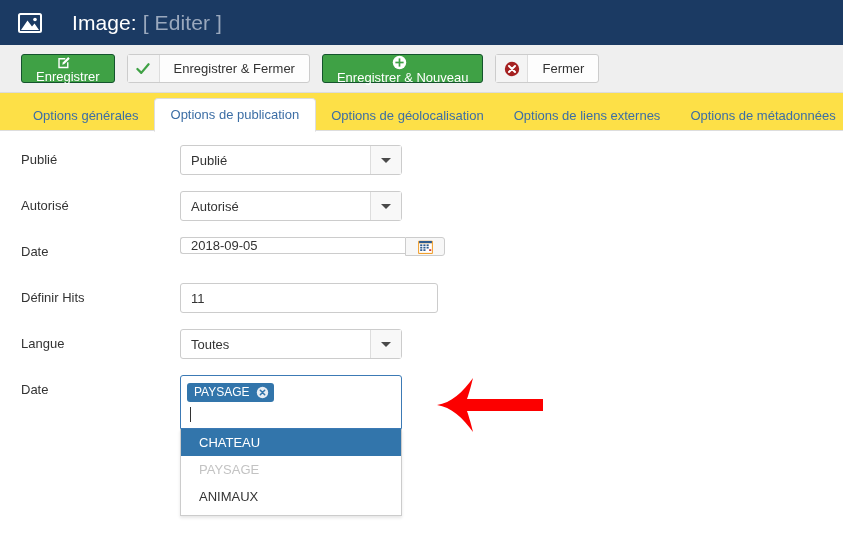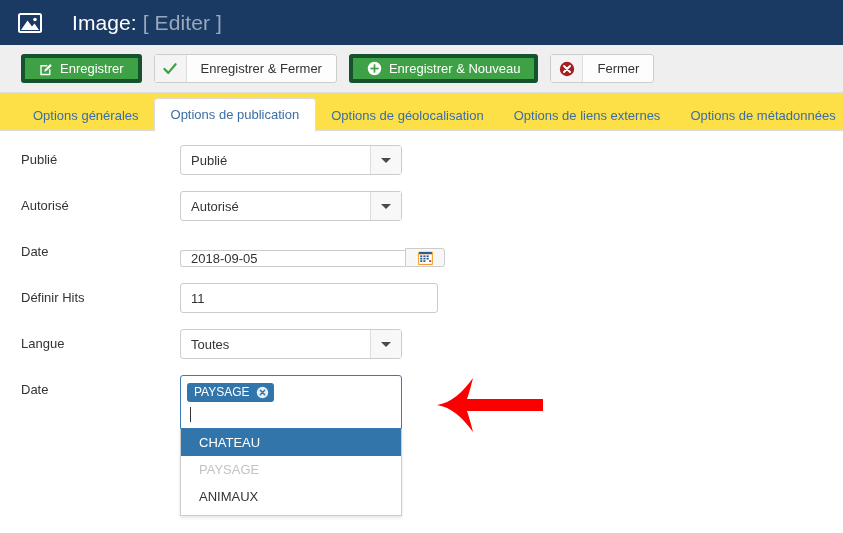--- a/index.html
+++ b/index.html
@@ -59,23 +59,24 @@
     font-size: 13px;
     border-radius: 3px;
     margin-right: 12px;
     box-sizing: border-box;
     cursor: pointer;
     user-select: none;
     white-space: nowrap;
   }
   .btn.green {
     background: #3fa145;
-    border: 4px solid #14532d;
+    border: 1px solid #14532d;
     color: #ffffff;
     padding: 0 14px;
+    flex-direction: column;
   }
   .btn.green .bicon {
     margin-right: 7px;
     display: inline-flex;
     align-items: center;
   }
   .btn.split {
     background: #fdfdfd;
     border: 1px solid #cccccc;
     color: #333333;
@@ -204,21 +205,21 @@
     display: flex;
     align-items: center;
     padding-left: 10px;
     font-size: 13px;
     color: #333333;
     cursor: text;
   }
 
   .date-group {
     display: flex;
-    align-items: flex-end;
+    align-items: flex-start;
     width: 265px;
     height: 30px;
   }
   .date-group .di {
     flex: 1;
     border: 1px solid #cccccc;
     border-right: none;
     border-radius: 3px 0 0 3px;
     background: #ffffff;
     display: flex;

